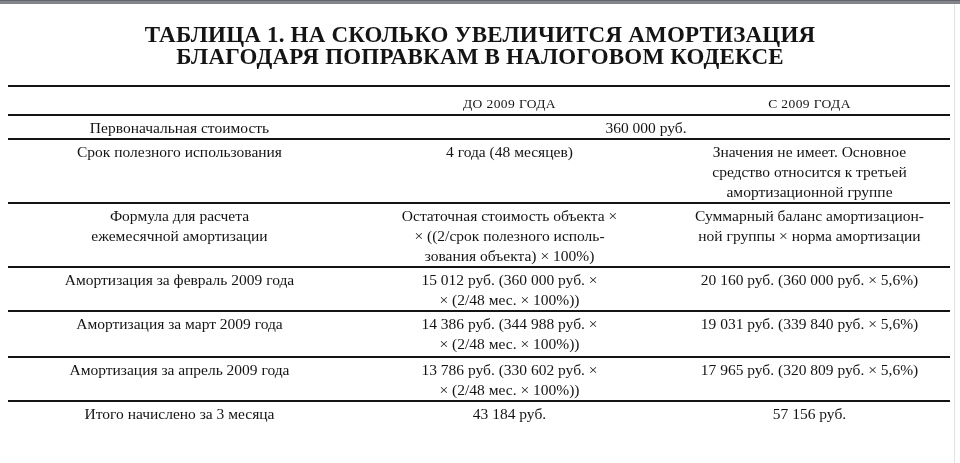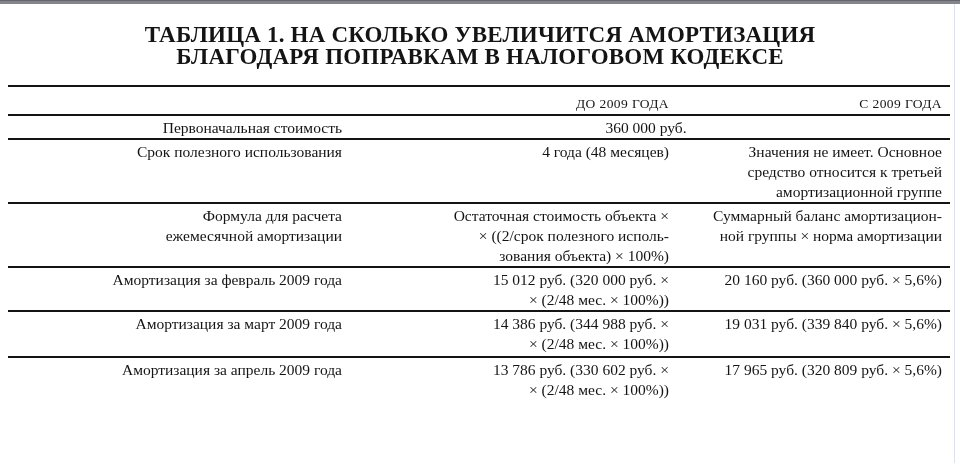--- a/index.html
+++ b/index.html
@@ -35,21 +35,21 @@
     border-collapse: collapse;
     table-layout: fixed;
     width: 942px;
     margin: 17px 0 0 8px;
   }
   col.c1 { width: 342px; }
   col.c2 { width: 327px; }
   col.c3 { width: 273px; }
   .amort th, .amort td {
     vertical-align: top;
-    text-align: right;
+    text-align: center;
     font-weight: normal;
     padding: 2px 8px 0 0;
     white-space: pre-line;
     font-size: 15.5px;
     line-height: 20px;
   }
   .amort thead tr, .amort tbody tr { border-top: 2px solid #141414; }
   .amort th {
     font-size: 13.5px;
     letter-spacing: 0.4px;
@@ -106,30 +106,35 @@
       <td class="col1">Формула для расчета
 ежемесячной амортизации</td>
       <td>Остаточная стоимость объекта ×
 × ((2/срок полезного исполь-
 зования объекта) × 100%)</td>
       <td>Суммарный баланс амортизацион-
 ной группы × норма амортизации</td>
     </tr>
     <tr class="r4">
       <td class="col1">Амортизация за февраль 2009 года</td>
-      <td>15 012 руб. (320 000 руб. ×
+      <td>15 012 руб. (360 000 руб. ×
 × (2/48 мес. × 100%))</td>
       <td>20 160 руб. (360 000 руб. × 5,6%)</td>
     </tr>
     <tr class="r5">
       <td class="col1">Амортизация за март 2009 года</td>
       <td>14 386 руб. (344 988 руб. ×
 × (2/48 мес. × 100%))</td>
       <td>19 031 руб. (339 840 руб. × 5,6%)</td>
     </tr>
     <tr class="r6">
       <td class="col1">Амортизация за апрель 2009 года</td>
       <td>13 786 руб. (330 602 руб. ×
 × (2/48 мес. × 100%))</td>
       <td>17 965 руб. (320 809 руб. × 5,6%)</td>
     </tr>
+    <tr class="r7">
+      <td class="col1">Итого начислено за 3 месяца</td>
+      <td>43 184 руб.</td>
+      <td>57 156 руб.</td>
+    </tr>
   </tbody>
 </table>
 
 </body></html>

